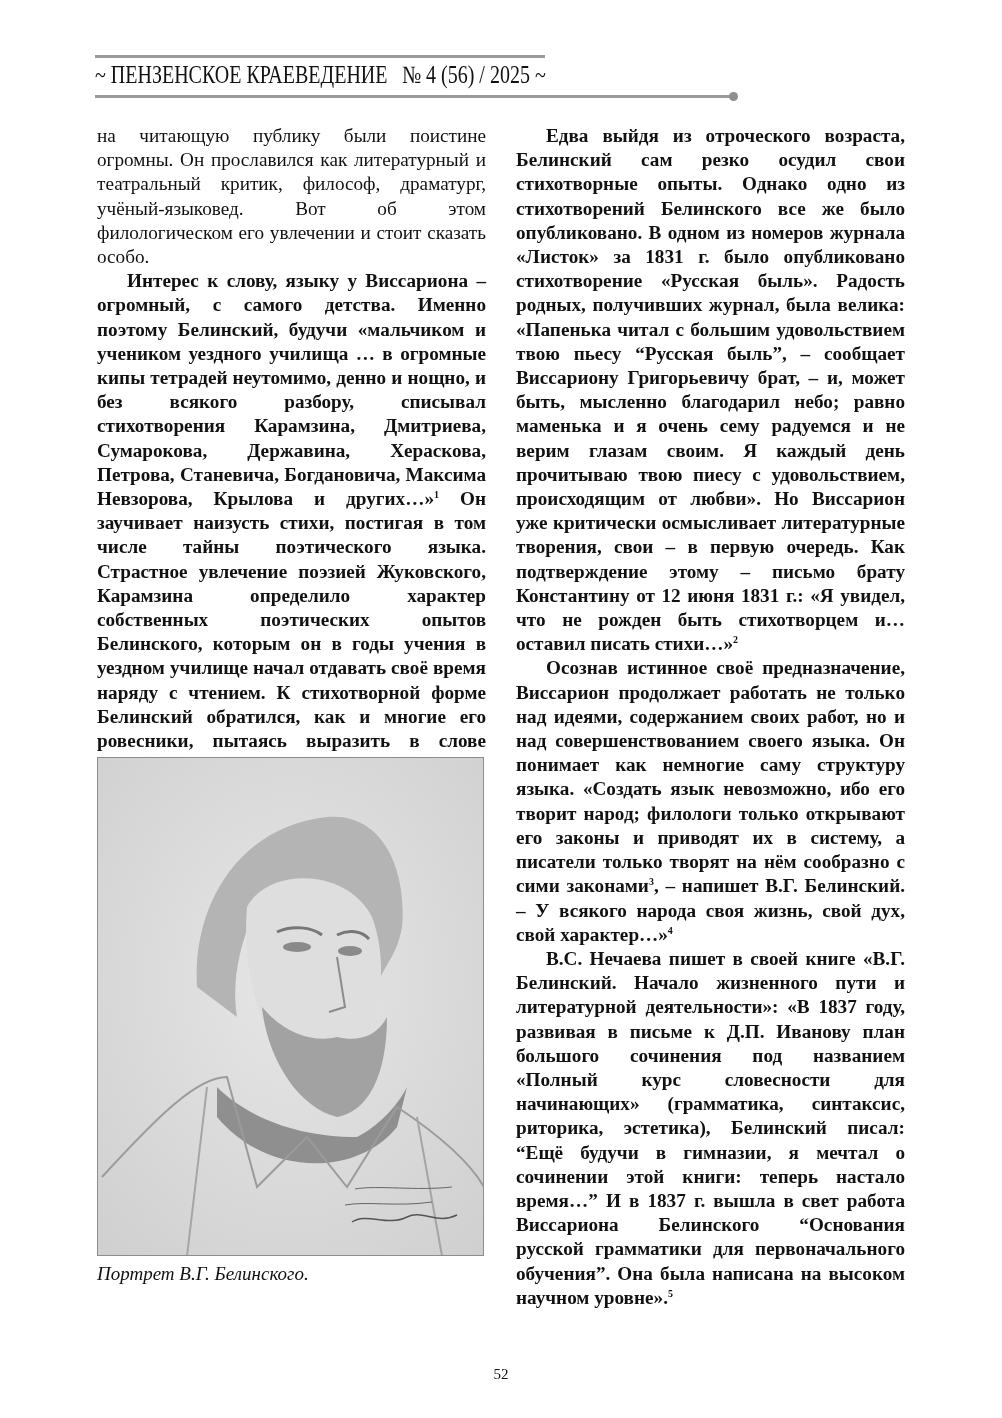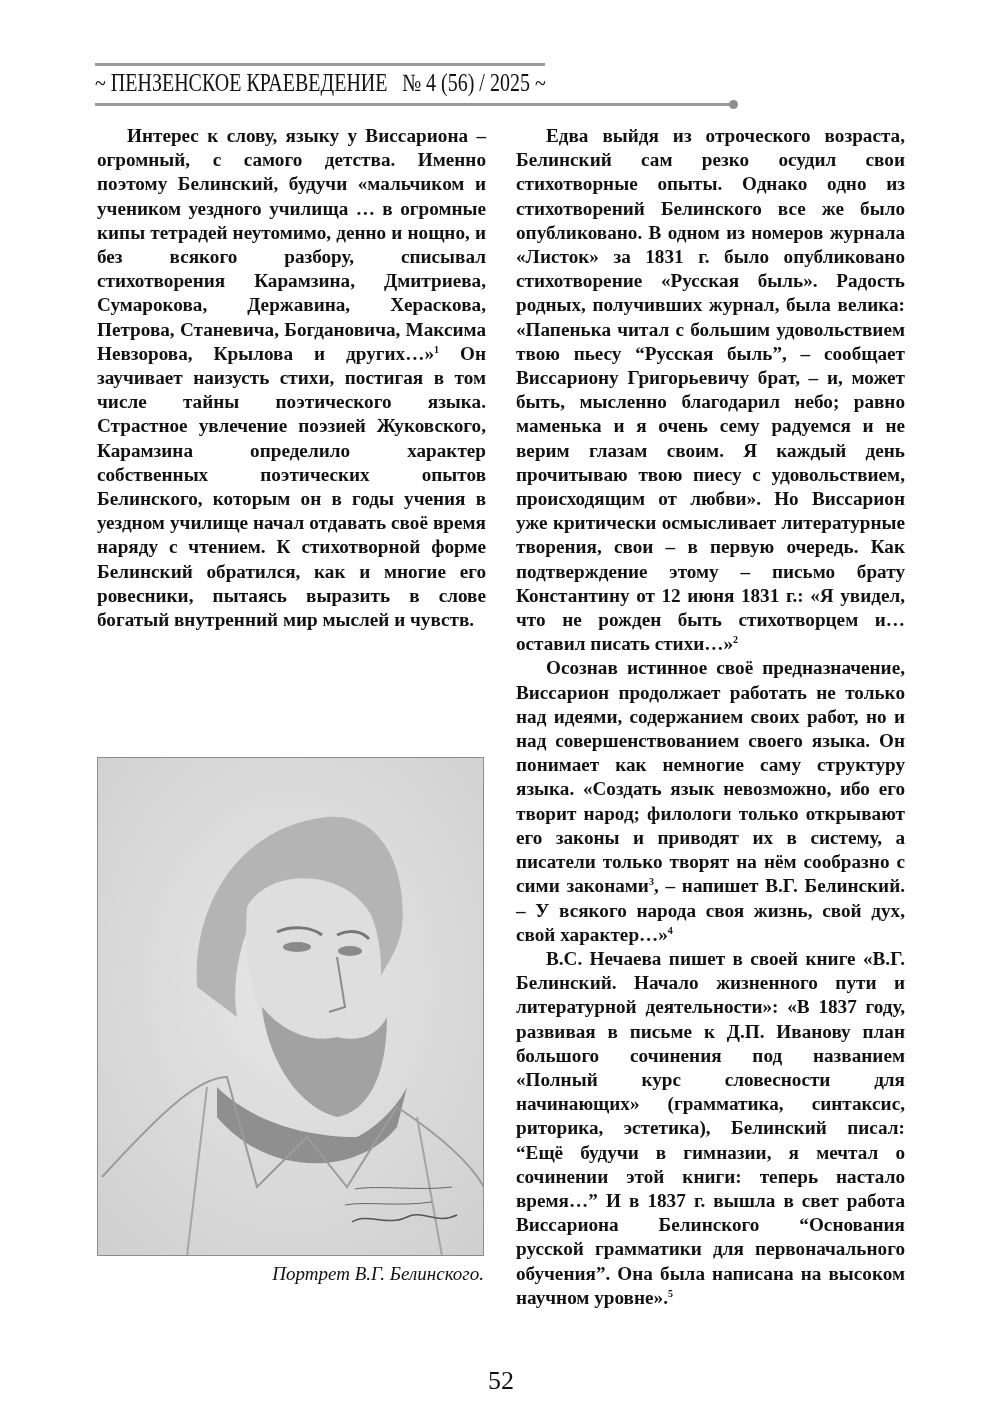--- a/index.html
+++ b/index.html
@@ -1,59 +1,60 @@
 <!DOCTYPE html>
 <html><head>
 <meta charset="utf-8">
 <style>
   html, body { margin: 0; padding: 0; background: #ffffff; }
   body { width: 1002px; height: 1418px; position: relative; overflow: hidden;
          font-family: "Liberation Serif", "DejaVu Serif", serif; color: #111; }
 
-  .header { position: absolute; left: 95px; top: 63px; width: 645px; height: 45px; }
+  .header { position: absolute; left: 95px; top: 55px; width: 645px; height: 45px; }
   .header .top-rule { position: absolute; left: 0; top: 0; width: 450px; height: 3px; background: #9a9a9a; }
   .header .title { position: absolute; left: 0; top: 6px; font-family: "Liberation Serif", serif;
                    font-size: 25px; letter-spacing: 0px; white-space: nowrap; color: #111;
                    transform: scaleX(0.80); transform-origin: left top; }
   .header .title .issue { margin-left: 18px; }
   .header .bottom-rule { position: absolute; left: 0; top: 40px; width: 638px; height: 3px; background: #9a9a9a; }
   .header .rule-dot { position: absolute; left: 634px; top: 37px; width: 9px; height: 9px; border-radius: 50%; background: #8e8e8e; }
 
   .col { position: absolute; top: 124px; width: 389px; font-size: 19.2px; line-height: 24.2px;
          text-align: justify; }
   .col.left { left: 97px; }
   .col.right { left: 516px; }
   .col p { margin: 0; }
   .col p.indent { text-indent: 30px; font-weight: bold; }
   .col p.first { text-indent: 0; }
   sup { font-size: 10px; line-height: 0; vertical-align: 7px; }
 
   .portrait { position: absolute; left: 97px; top: 757px; width: 387px; height: 499px;
               background: #d9d9d9; overflow: hidden; }
   .portrait svg { width: 100%; height: 100%; display: block; }
-  .caption { position: absolute; left: 97px; top: 1262px; width: 387px; text-align: right;
+  .caption { position: absolute; left: 97px; top: 1262px; width: 387px; text-align: left;
              font-style: italic; font-size: 19px; line-height: 24px; }
   .caption span { display: block; }
 
   .page-number { position: absolute; left: 0; width: 1002px; top: 1366px; text-align: center;
-                 font-size: 26px; }
+                 font-size: 15px; }
 </style>
 </head>
 <body>
 
 <div class="header">
   <div class="top-rule"></div>
   <div class="title">
     <span>~ ПЕНЗЕНСКОЕ КРАЕВЕДЕНИЕ</span><span class="issue">№ 4 (56) / 2025 ~</span>
   </div>
   <div class="bottom-rule"></div>
   <div class="rule-dot"></div>
 </div>
 
 <div class="col left">
+  <p class="first">на читающую публику были поистине огромны. Он прославился как литературный и театральный критик, философ, драматург, учёный-языковед. Вот об этом филологическом его увлечении и стоит сказать особо.</p>
   <p class="indent"><span>Интерес к слову, языку у Виссариона – огромный, с самого детства. Именно поэтому Белинский, будучи «мальчиком и учеником уездного училища … в огромные кипы тетрадей неутомимо, денно и нощно, и без всякого разбору, списывал стихотворения Карамзина, Дмитриева, Сумарокова, Державина, Хераскова, Петрова, Станевича, Богдановича, Максима Невзорова, Крылова и других…»</span><sup>1</sup> <span>Он заучивает наизусть стихи, постигая в том числе тайны поэтического языка. Страстное увлечение поэзией Жуковского, Карамзина определило характер собственных поэтических опытов Белинского, которым он в годы учения в уездном училище начал отдавать своё время наряду с чтением. К стихотворной форме Белинский обратился, как и многие его ровесники, пытаясь выразить в слове богатый внутренний мир мыслей и чувств.</span></p>
 </div>
 
 <div class="portrait">
   <svg viewBox="0 0 387 499" preserveAspectRatio="none">
     <defs>
       <radialGradient id="paper" cx="50%" cy="45%" r="75%">
         <stop offset="0%" stop-color="#e6e6e6"></stop>
         <stop offset="100%" stop-color="#cfcfcf"></stop>
       </radialGradient>

